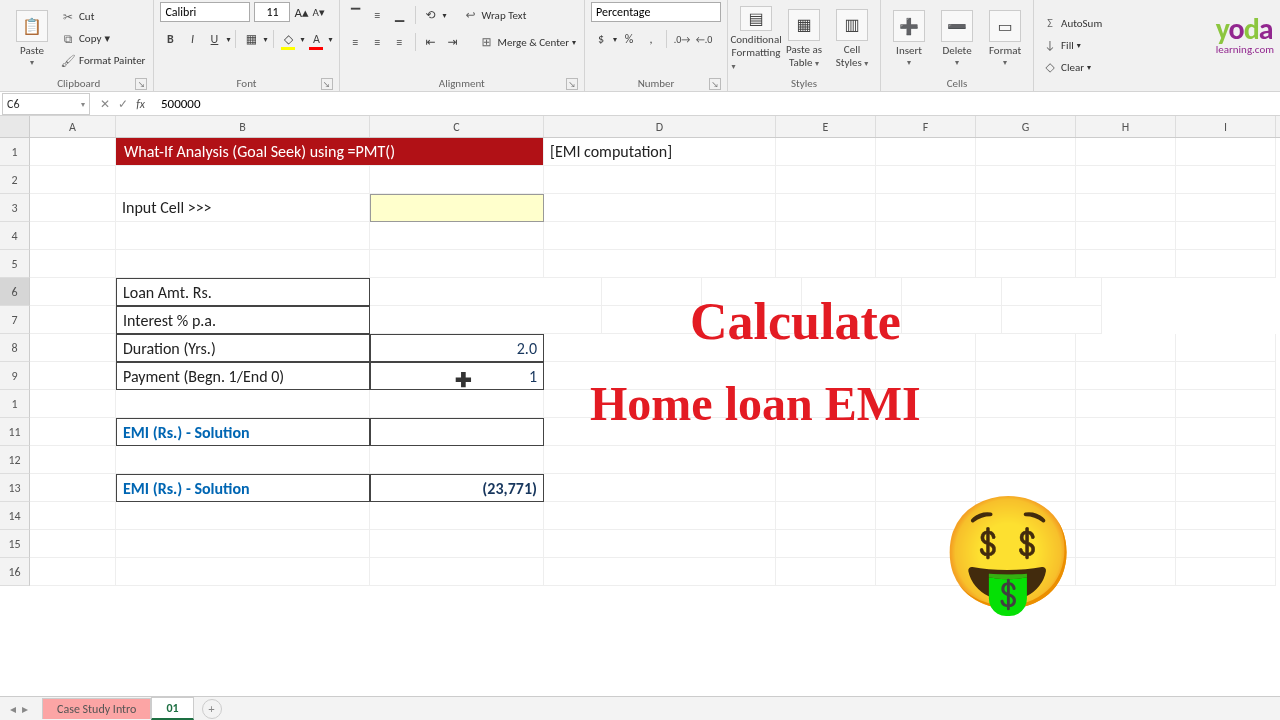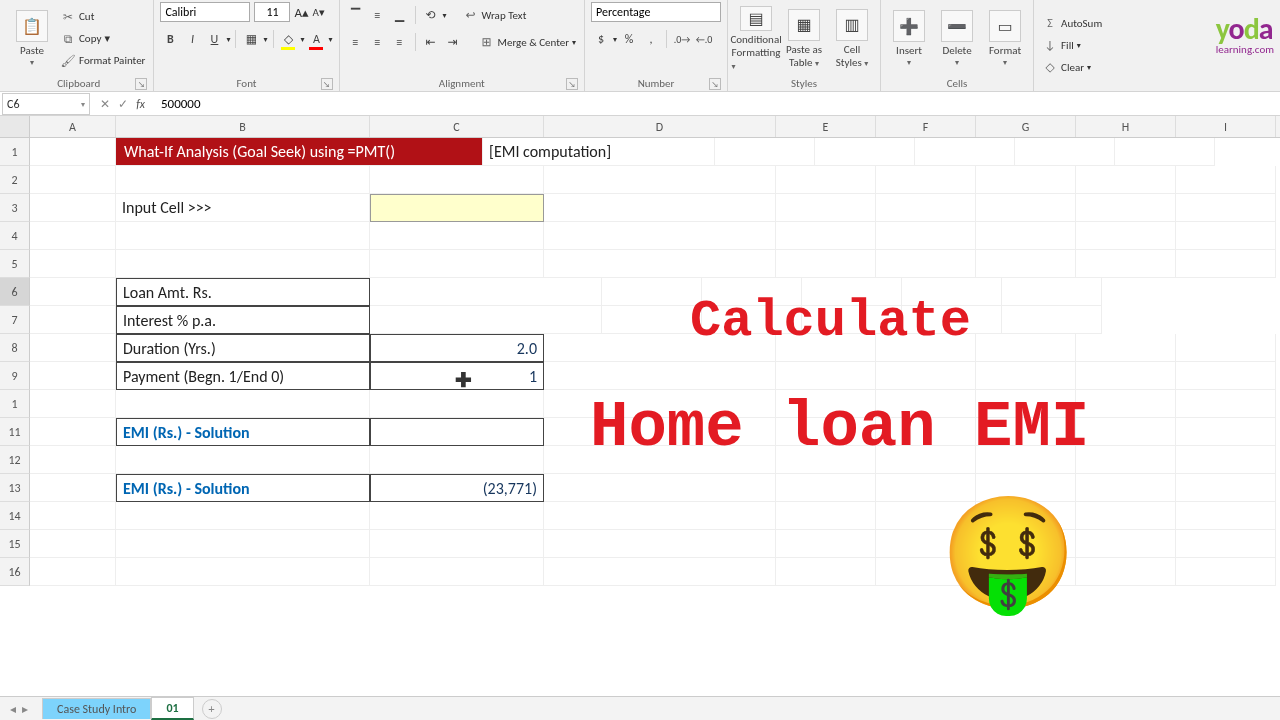--- a/index.html
+++ b/index.html
@@ -55,30 +55,30 @@
 
 .redbanner { background:#b11116; color:#fff; font-size:16px; padding-left:8px; }
 .yellowcell { background:#ffffcc; border:1px solid #999 !important; }
 .bordercell { border:1px solid #444 !important; background:#fff; }
 .rightnum { justify-content:flex-end; color:#17365d; }
 .blueheader { color:#0066b3; font-weight:bold; }
 .emitext { color:#222; }
 .selcell { outline:2px solid #1d6f42; outline-offset:-1px; z-index:2; }
 
 
-.ovtitle { position:absolute; font-weight:900; font-family: Liberation Mono, monospace; color:#e31b23; }
+.ovtitle { position:absolute; font-weight:900; font-family: Liberation Serif, serif; color:#e31b23; }
 .ov1 { left:690px; top:176px; font-size:52px; }
-.ov2 { left:590px; top:276px; font-size:64px; }
+.ov2 { left:590px; top:260px; font-size:48px; }
 .emoji { position:absolute; left:940px; top:370px; font-size:110px; }
 .cursor-plus { position:absolute; left:455px; top:252px; font-size:20px; font-weight:bold; color:#333; z-index:5; text-shadow: -1px 0 #fff,1px 0 #fff,0 -1px #fff,0 1px #fff; }
 
 
 .tabs { position:absolute; bottom:0; left:0; right:0; height:24px; background:#f3f3f3; border-top:1px solid #ccc; display:flex; align-items:center; padding-left:10px; gap:0; font-size:12px; }
 .tabctrl { display:flex; gap:6px; color:#888; padding-right:14px; }
-.tab { padding:3px 14px; border:1px solid #ccc; border-bottom:none; background:#7dd3fc; color:#555; }
+.tab { padding:3px 14px; border:1px solid #ccc; border-bottom:none; background:#fca5a5; color:#555; }
 .tab.active { background:#fff; color:#1d6f42; font-weight:bold; border-bottom:2px solid #1d6f42;text-align:center; }
 .newtab { width:20px; height:20px; border:1px solid #ccc; border-radius:50%; display:flex; align-items:center; justify-content:center; margin-left:8px; color:#888; }
 </style>
 </head>
 <body>
 
 <div class="ribbon">
 
   <div class="ribbon-group">
     <div class="body">
@@ -275,21 +275,21 @@
     <div class="ch wF">F</div>
     <div class="ch wG">G</div>
     <div class="ch wH">H</div>
     <div class="ch wI">I</div>
   </div>
   <div class="rows">
 
     <div class="row">
         <div class="rh">1</div>
       <div class="cell wA"></div>
-      <div class="cell redbanner" style="width:367px;">What-If Analysis (Goal Seek) using =PMT()</div>
+      <div class="cell redbanner" style="width:428px;">What-If Analysis (Goal Seek) using =PMT()</div>
       <div class="cell wD emitext">[EMI computation]</div>
       <div class="cell wE"></div>
         <div class="cell wF"></div>
         <div class="cell wG"></div>
         <div class="cell wH"></div>
         <div class="cell wI"></div>
     </div>
 
     <div class="row">
         <div class="rh">2</div>
@@ -426,21 +426,21 @@
         <div class="cell wF"></div>
         <div class="cell wG"></div>
         <div class="cell wH"></div>
         <div class="cell wI"></div>
       </div>
 
     <div class="row">
         <div class="rh">13</div>
       <div class="cell wA"></div>
       <div class="cell wB bordercell blueheader">EMI (Rs.) - Solution</div>
-      <div class="cell wC bordercell rightnum" style="font-weight:normal;">(23,771)</div>
+      <div class="cell wC bordercell rightnum" style="font-weight:bold;">(23,771)</div>
       <div class="cell wD"></div>
         <div class="cell wE"></div>
         <div class="cell wF"></div>
         <div class="cell wG"></div>
         <div class="cell wH"></div>
         <div class="cell wI"></div>
     </div>
 
     <div class="row">
         <div class="rh">14</div>

